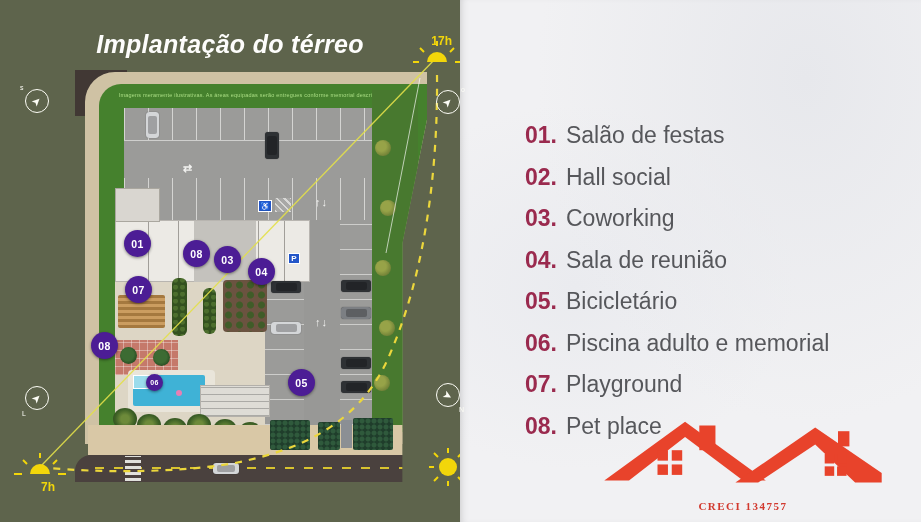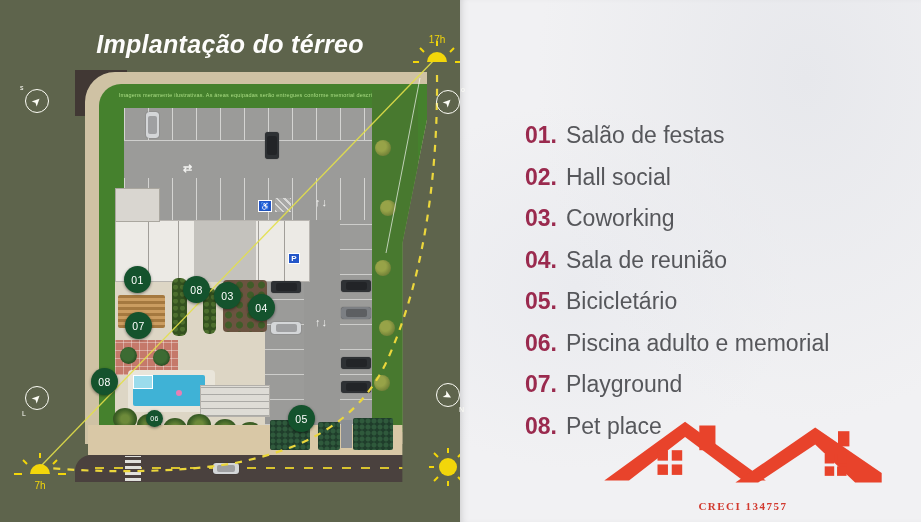--- a/index.html
+++ b/index.html
@@ -76,33 +76,33 @@
 
   .car { position:absolute; border-radius:3px; box-shadow:0 0 1px rgba(0,0,0,.6); }
   .car.dk { background:#2e3134; } .car.wt { background:#d4d6d8; } .car.gy { background:#7c7f83; }
   .car:after { content:""; position:absolute; left:15%; top:15%; width:70%; height:70%; border-radius:2px; background:rgba(0,0,0,.25); }
 
   .badge-blue { position:absolute; background:#2356c8; color:#fff; display:flex; align-items:center; justify-content:center;
                 font-size:8px; font-weight:bold; border:1px solid #fff; }
   .hatch { position:absolute; background:repeating-linear-gradient(45deg,#d8d8d6 0 2px, #a8a8a6 2px 5px); }
   .lane-arrows { position:absolute; color:#f2f2f0; font-size:11px; font-weight:bold; letter-spacing:1px; }
 
-  .marker { position:absolute; width:27px; height:27px; border-radius:50%; background:#14532d;
-            color:#fff; font-size:10.5px; font-weight:normal; display:flex; align-items:center; justify-content:center;
-            box-shadow:0 1px 3px rgba(0,0,0,.45); letter-spacing:.3px; z-index:6;margin-top:36px; }
+  .marker { position:absolute; width:27px; height:27px; border-radius:50%; background:#4c1d95;
+            color:#fff; font-size:10.5px; font-weight:bold; display:flex; align-items:center; justify-content:center;
+            box-shadow:0 1px 3px rgba(0,0,0,.45); letter-spacing:.3px; z-index:6; }
   .marker.sm { width:17px; height:17px; font-size:7px; }
 
   .overlay { position:absolute; left:0; top:0; width:460px; height:522px; pointer-events:none; z-index:5; }
 
   .compass { position:absolute; width:24px; height:24px; border:1.5px solid #fdfdf6; border-radius:50%;
              display:flex; align-items:center; justify-content:center; z-index:6; }
   .compass .arr { color:#fdfdf6; font-size:11px; line-height:1; transform:rotate(-45deg); }
   .compass.se .arr { transform:rotate(30deg); }
   .cletter { position:absolute; color:#fdfdf6; font-size:7px; z-index:6; }
-  .sun-label { position:absolute; width:30px; text-align:center; color:#f2d60a; font-size:10px; font-weight:normal; z-index:6; }
+  .sun-label { position:absolute; width:30px; text-align:right; color:#f2d60a; font-size:12px; font-weight:bold; z-index:6; }
 
   
   .right { position:absolute; left:460px; top:0; width:461px; height:522px; background:#f1f1f3;
            background-image:radial-gradient(ellipse at 75% 15%, #e7e8ec 0%, transparent 55%),
                             radial-gradient(ellipse at 25% 55%, #eaebef 0%, transparent 45%);
            box-shadow: inset 6px 0 10px -7px rgba(0,0,0,.25); }
   .heading { position:absolute; left:65px; top:76px; font-size:27px; font-weight:bold; color:#3c3c3e; }
   .amenity-list { position:absolute; left:65px; top:122px; display:flex; flex-direction:column; gap:14.5px; }
   .amenity { font-size:23px; color:#56575b; white-space:nowrap; }
   .amenity .num { color:#9a2a4e; font-weight:bold; margin-right:9px; }

